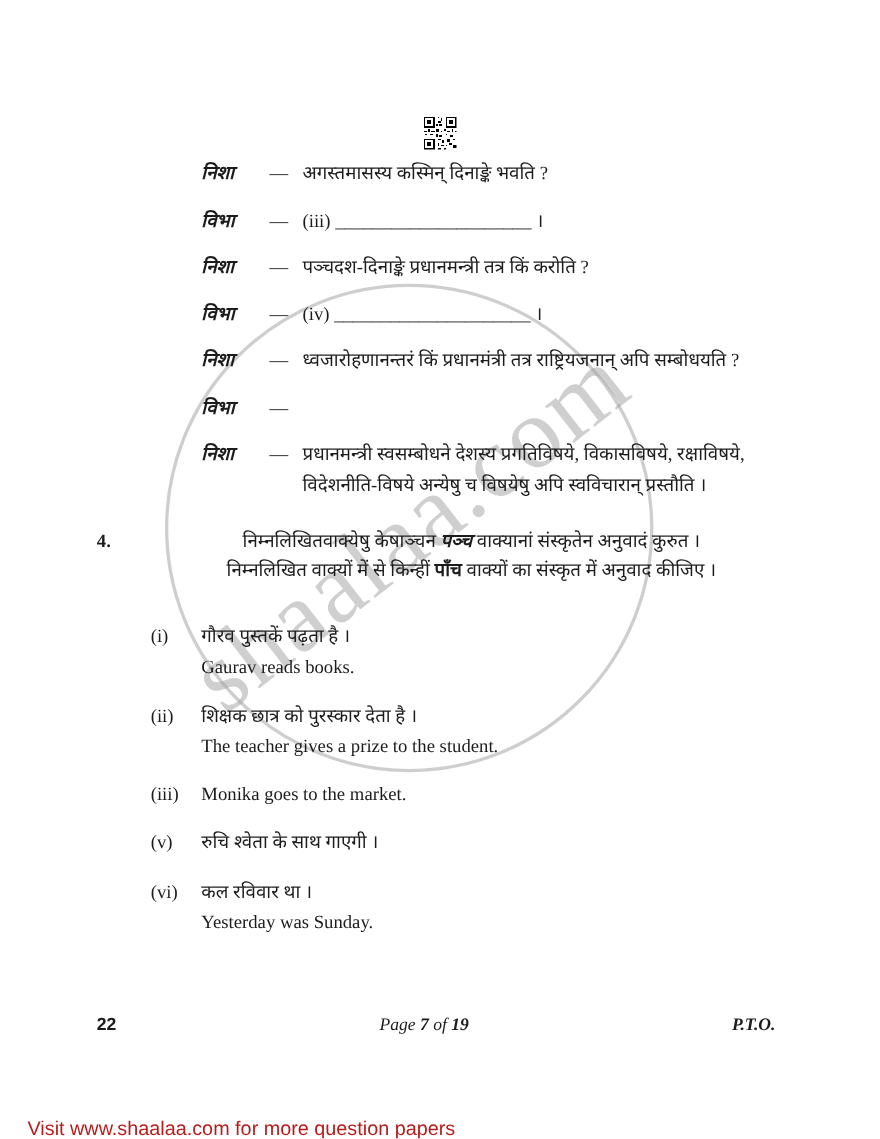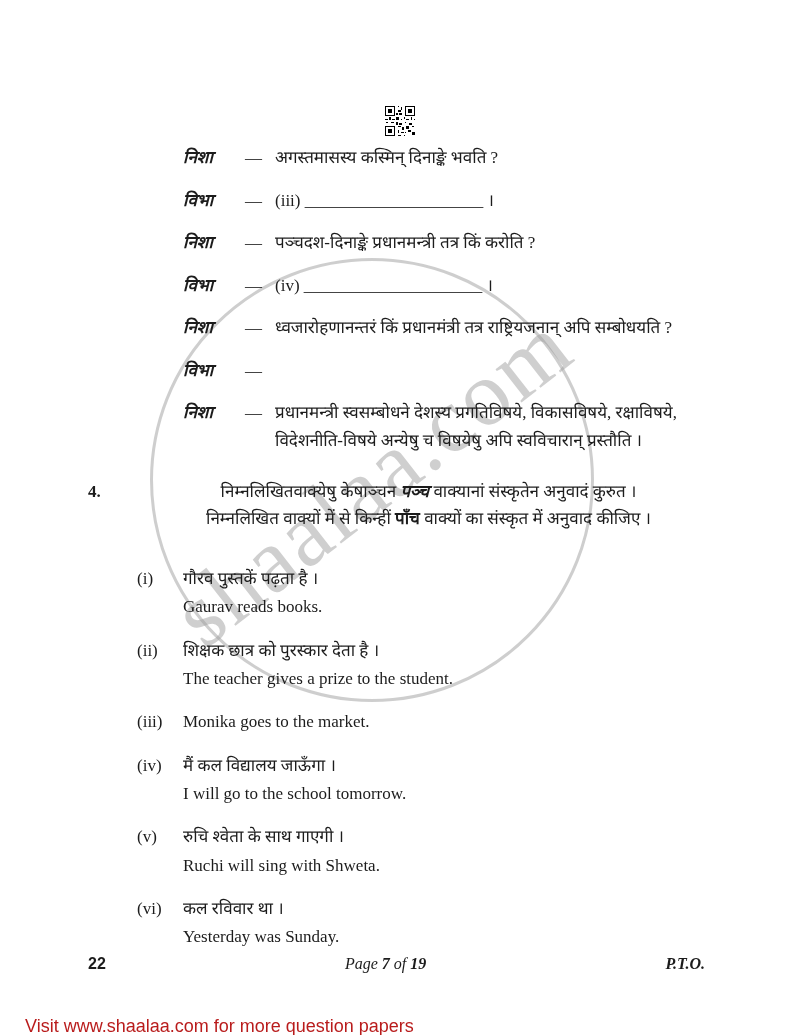--- a/index.html
+++ b/index.html
@@ -60,21 +60,21 @@
     position:absolute;left:137px;top:566px;right:90px;
     font-size:17px;
   }
   .s-item{display:flex;margin-bottom:17px;line-height:1.55;}
   .s-num{width:46px;flex:0 0 46px;}
   .s-body{flex:1;}
   .s-hindi{margin:0 0 2px 0;}
   .s-eng{margin:0;}
   
   .footer{
-    position:absolute;left:88px;right:95px;top:955px;
+    position:absolute;left:88px;right:95px;top:923px;
     display:flex;justify-content:space-between;align-items:baseline;
     font-size:16px;
   }
   .f-left{font-weight:bold;font-family:"Liberation Sans", sans-serif;}
   .f-center{font-style:italic;}
   .f-center .pg-num{font-weight:bold;}
   .f-right{font-style:italic;font-weight:bold;}
   
   .bottom-strip{
     position:absolute;left:25px;top:1016px;
@@ -203,31 +203,23 @@
           <p class="s-eng">The teacher gives a prize to the student.</p>
         </div>
       </div>
       <div class="s-item">
         <span class="s-num">(iii)</span>
         <div class="s-body">
           <p class="s-eng">Monika goes to the market.</p>
         </div>
       </div>
       <div class="s-item">
-        <span class="s-num">(iv)</span>
-        <div class="s-body">
-          <p class="s-hindi">मैं कल विद्यालय जाऊँगा ।</p>
-          <p class="s-eng">I will go to the school tomorrow.</p>
-        </div>
-      </div>
-      <div class="s-item">
         <span class="s-num">(v)</span>
         <div class="s-body">
           <p class="s-hindi">रुचि श्वेता के साथ गाएगी ।</p>
-          <p class="s-eng">Ruchi will sing with Shweta.</p>
         </div>
       </div>
       <div class="s-item">
         <span class="s-num">(vi)</span>
         <div class="s-body">
           <p class="s-hindi">कल रविवार था ।</p>
           <p class="s-eng">Yesterday was Sunday.</p>
         </div>
       </div>
     </div>

